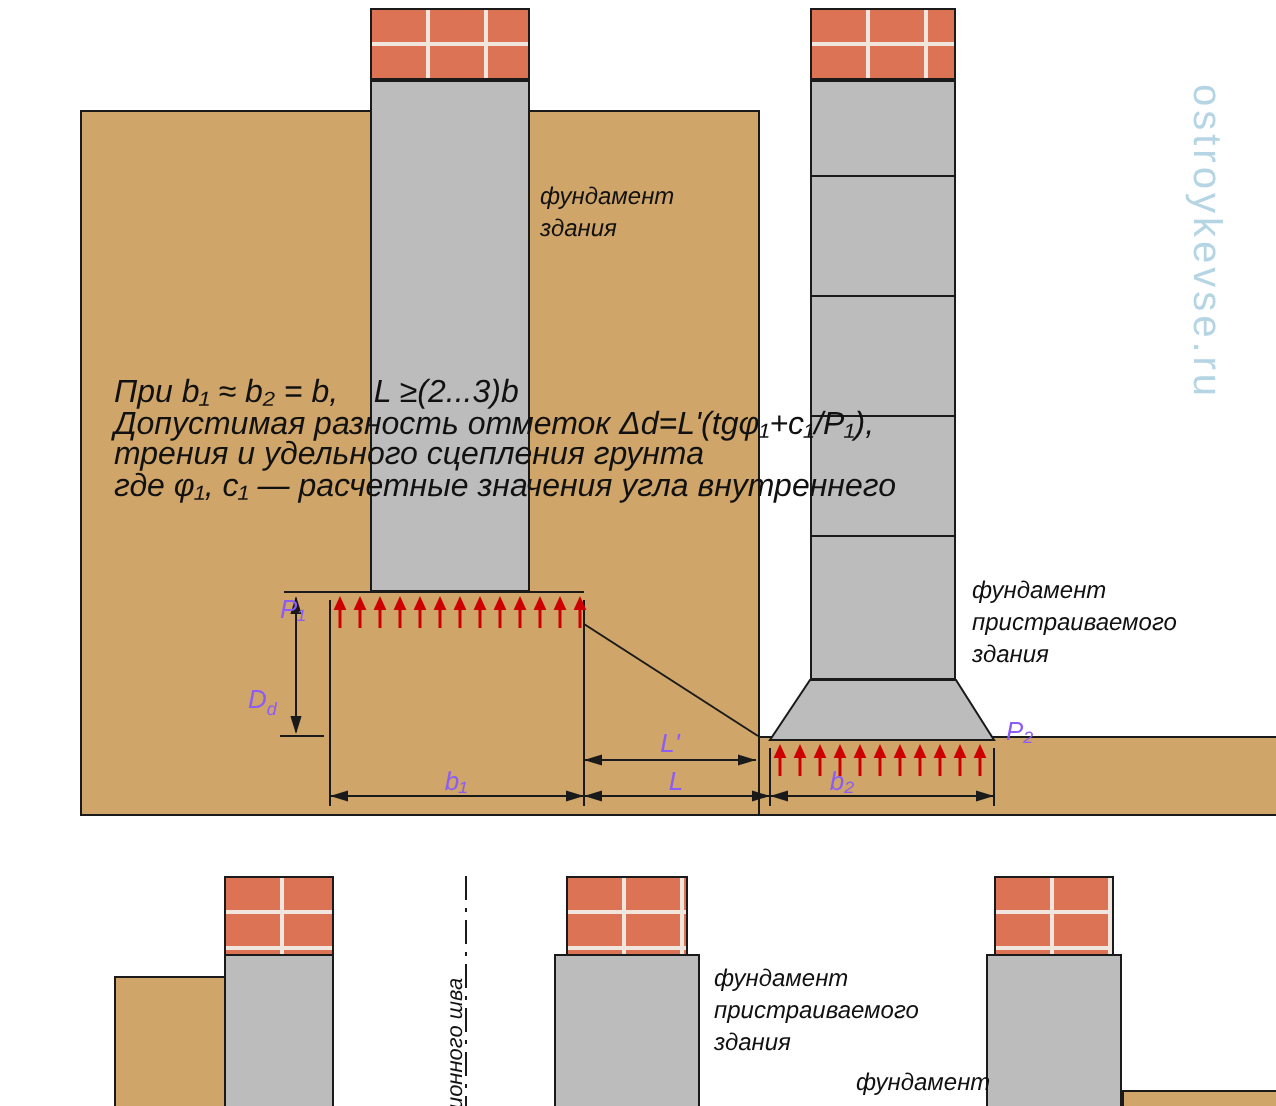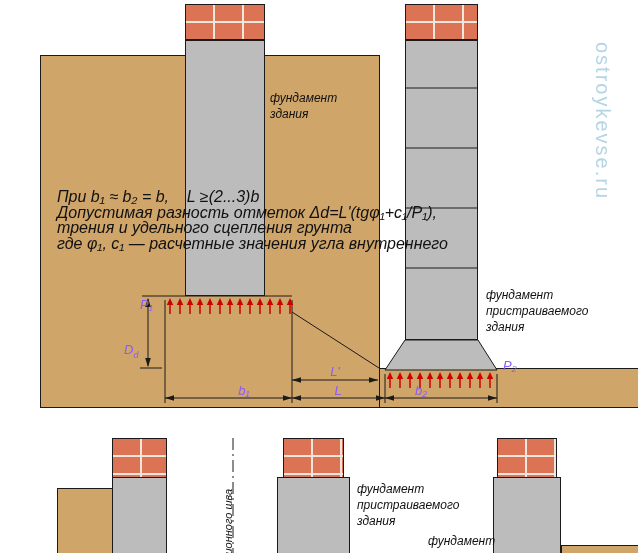--- a/index.html
+++ b/index.html
@@ -140,21 +140,21 @@
   <div class="formula">
     <span>При b₁ ≈ b₂ = b,    L ≥(2...3)b</span>
     <span>Допустимая разность отметок Δd=L'(tgφ₁+c₁/P₁),</span>
     <span>трения и удельного сцепления грунта</span>
     <span>где φ₁, c₁ — расчетные значения угла внутреннего</span>
   </div>
 
   <span class="dim" style="left:140px; top:297px;">P₁</span>
   <span class="dim" style="left:124px; top:320px;margin-top:22px;"><i>D</i><sub>d</sub></span>
   <span class="dim" style="left:503px; top:358px;">P₂</span>
-  <span class="dim center" style="left:244px; top:383px;font-style:italic;">b₁</span>
+  <span class="dim center" style="left:228px; top:383px;font-style:italic;">b₁</span>
   <span class="dim center" style="left:338px; top:383px;">L</span>
   <span class="dim center" style="left:421px; top:383px;">b₂</span>
   <span class="dim center" style="left:335px; top:364px;">L'</span>
 
   <div class="watermark">ostroykevse.ru</div>
 
   <div class="lbl" style="left:357px; top:481px;">
     <span>фундамент</span>
     <span>пристраиваемого</span>
     <span>здания</span>

